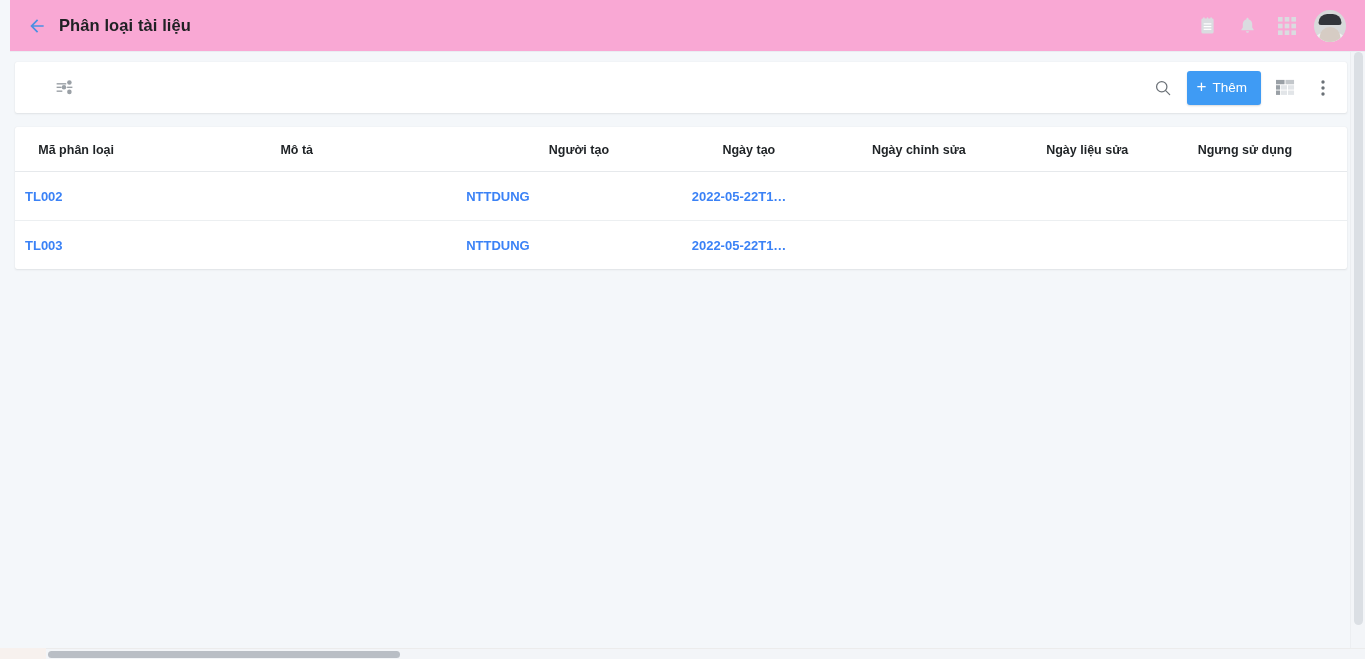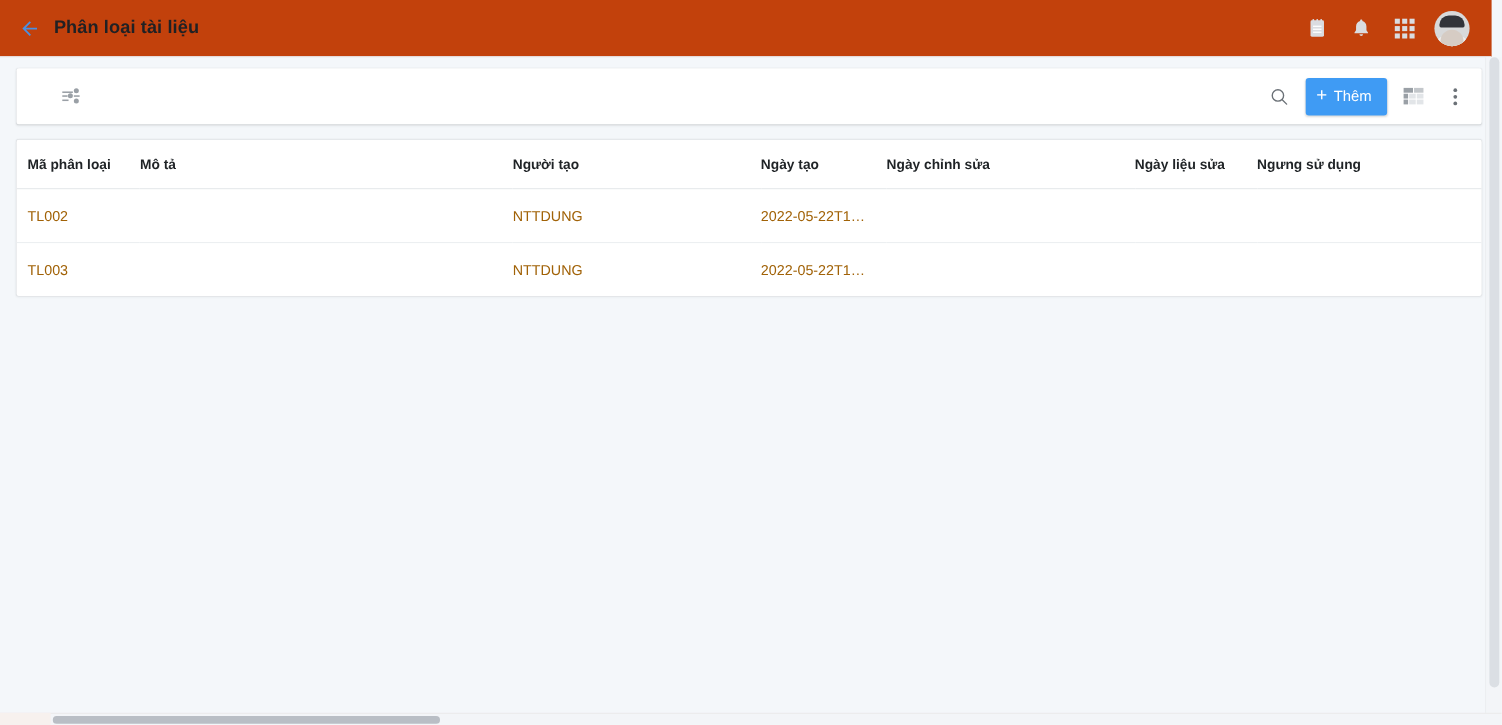--- a/index.html
+++ b/index.html
@@ -8,23 +8,23 @@
     width: 1365px; height: 659px;
     overflow: hidden;
     background: #f4f7fa;
     font-family: "Liberation Sans", sans-serif;
     -webkit-font-smoothing: antialiased;
   }
 
   
   .appbar {
     position: absolute;
-    top: 0; left: 0;
+    top: 0; left: 10px;
     width: 1356px; height: 52px;
-    background: #c2410c;
+    background: #f9a8d4;
     display: flex;
     align-items: center;
     border-bottom: 1px solid #e9edf2;
   }
   .back-btn {
     width: 34px; height: 34px;
     margin-left: 10px;
     display: flex; align-items: center; justify-content: center;
     cursor: pointer;
     border-radius: 50%;
@@ -146,36 +146,37 @@
     margin-top: 14px;
     padding: 0;
     overflow: hidden;
   }
   table.grid {
     width: 100%;
     border-collapse: collapse;
     table-layout: fixed;
   }
   table.grid th {
-    text-align: left;
+    text-align: center;
     font-size: 12.5px;
     font-weight: bold;
     color: #1f2326;
     padding: 16px 0 14px 0;
     border-bottom: 1px solid #e6e9ec;
     white-space: nowrap;
   }
   table.grid td {
     font-size: 13px;
-    color: #a16207;
+    color: #3b82f6;
     padding: 17px 0 16px 0;
     border-bottom: 1px solid #eceff1;
     white-space: nowrap;
     overflow: hidden;
     text-overflow: ellipsis;
+    font-weight: bold;
   }
   table.grid tr:last-child td { border-bottom: none; }
   .c0 { width: 110px; padding-left: 10px !important; }
   .c1 { width: 332px; }
   .c2 { width: 221px; margin-left: 16px; }
   .c3 { width: 112px; }
   .c4 { width: 221px; }
   .c5 { width: 109px; }
   .c6 { width: 200px; }
 

